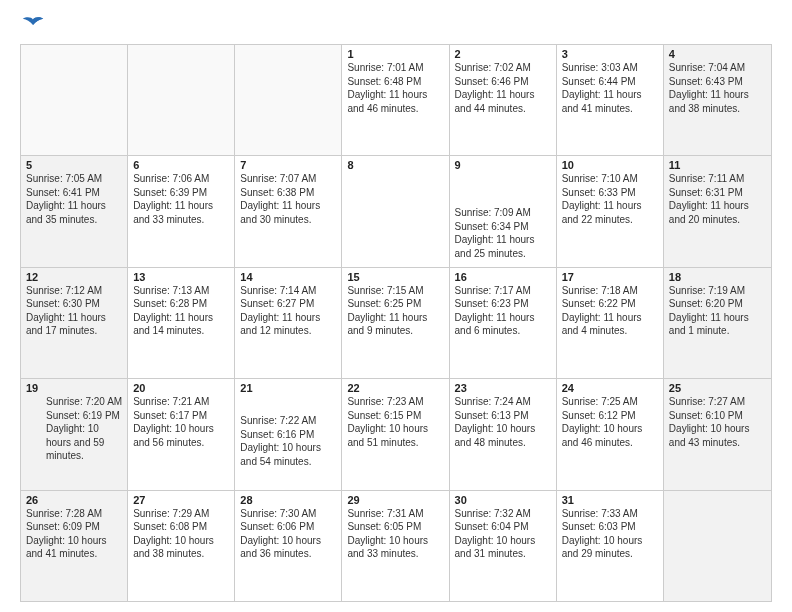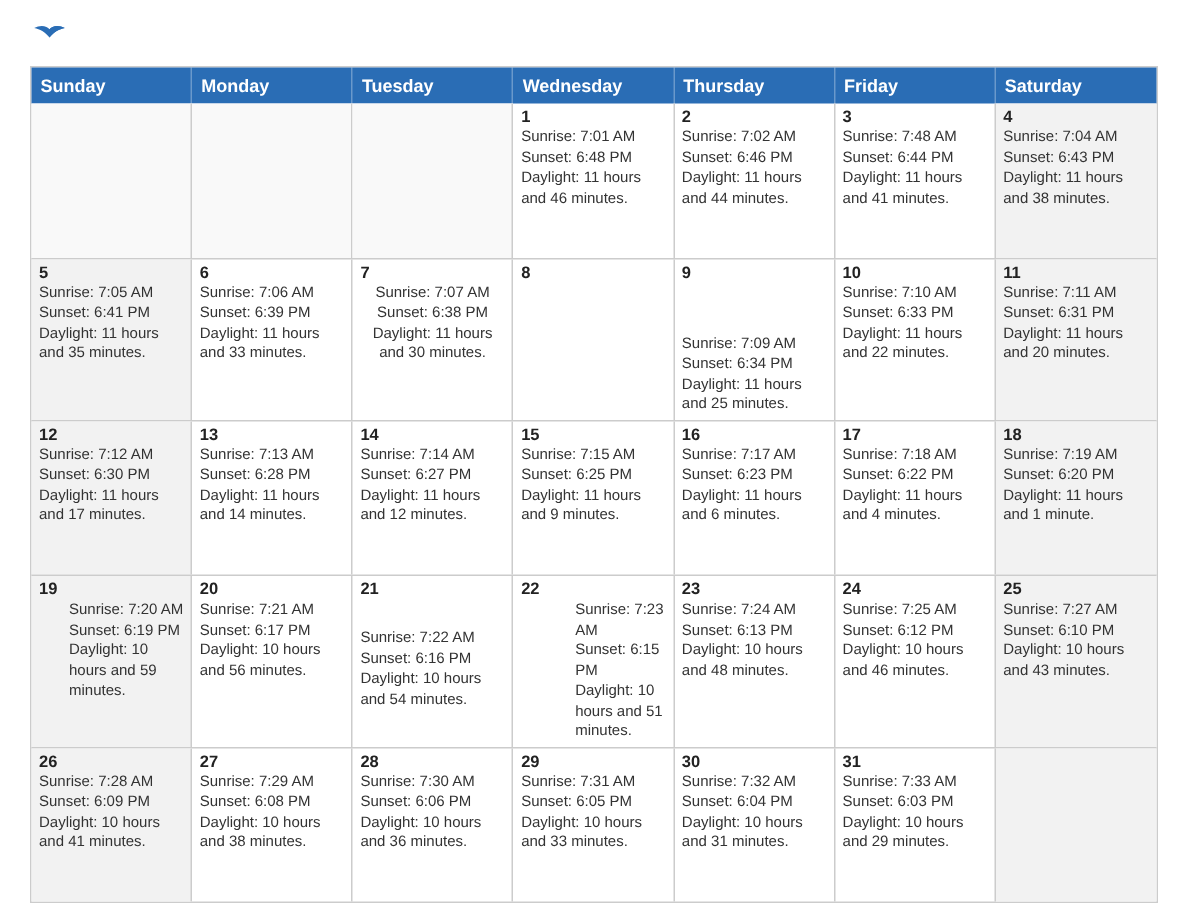--- a/index.html
+++ b/index.html
@@ -130,49 +130,40 @@
         <div class="logo-text-blue"></div>
       </div>
     </div>
     <div class="title-block">
       <div class="month-title"></div>
       <div class="subtitle"></div>
     </div>
   </div>
 
   <div class="calendar">
-    <div class="cal-header-row">
-    <div class="cal-header-cell">Sunday</div>
-        <div class="cal-header-cell">Monday</div>
-        <div class="cal-header-cell">Tuesday</div>
-        <div class="cal-header-cell">Wednesday</div>
-        <div class="cal-header-cell">Thursday</div>
-        <div class="cal-header-cell">Friday</div>
-        <div class="cal-header-cell">Saturday</div>
-      </div>
     <div class="cal-body">
     <div class="cal-row">
           <div class="cal-cell empty"></div>
           <div class="cal-cell empty"></div>
           <div class="cal-cell empty"></div>
           <div class="cal-cell">
             <div class="day-num">1</div>
             <div class="cell-text" style="white-space: pre-line;">Sunrise: 7:01 AM
 Sunset: 6:48 PM
 Daylight: 11 hours and 46 minutes.</div>
           </div>
           <div class="cal-cell">
             <div class="day-num">2</div>
             <div class="cell-text" style="white-space: pre-line;">Sunrise: 7:02 AM
 Sunset: 6:46 PM
 Daylight: 11 hours and 44 minutes.</div>
           </div>
           <div class="cal-cell">
             <div class="day-num">3</div>
-            <div class="cell-text" style="white-space: pre-line;">Sunrise: 7:48 AM
+            <div class="cell-text" style="white-space: pre-line;">Sunrise: 3:03 AM
 Sunset: 6:44 PM
 Daylight: 11 hours and 41 minutes.</div>
           </div>
           <div class="cal-cell shaded">
             <div class="day-num">4</div>
             <div class="cell-text" style="white-space: pre-line;">Sunrise: 7:04 AM
 Sunset: 6:43 PM
 Daylight: 11 hours and 38 minutes.</div>
           </div>
         </div>
@@ -184,21 +175,21 @@
 Daylight: 11 hours and 35 minutes.</div>
           </div>
           <div class="cal-cell">
             <div class="day-num">6</div>
             <div class="cell-text" style="white-space: pre-line;">Sunrise: 7:06 AM
 Sunset: 6:39 PM
 Daylight: 11 hours and 33 minutes.</div>
           </div>
           <div class="cal-cell">
             <div class="day-num">7</div>
-            <div class="cell-text" style="white-space: pre-line; text-align: center;">Sunrise: 7:07 AM
+            <div class="cell-text" style="white-space: pre-line;">Sunrise: 7:07 AM
 Sunset: 6:38 PM
 Daylight: 11 hours and 30 minutes.</div>
           </div>
           <div class="cal-cell">
             <div class="day-num">8</div>
           </div>
           <div class="cal-cell">
             <div class="day-num">9</div>
             <div class="cell-text" style="white-space: pre-line; margin-top: 35px;">Sunrise: 7:09 AM
 Sunset: 6:34 PM
@@ -275,21 +266,21 @@
 Daylight: 10 hours and 56 minutes.</div>
           </div>
           <div class="cal-cell">
             <div class="day-num">21</div>
             <div class="cell-text" style="white-space: pre-line; margin-top: 20px;">Sunrise: 7:22 AM
 Sunset: 6:16 PM
 Daylight: 10 hours and 54 minutes.</div>
           </div>
           <div class="cal-cell">
             <div class="day-num">22</div>
-            <div class="cell-text" style="white-space: pre-line; margin-left: 36px;">Sunrise: 7:23 AM
+            <div class="cell-text" style="white-space: pre-line;">Sunrise: 7:23 AM
 Sunset: 6:15 PM
 Daylight: 10 hours and 51 minutes.</div>
           </div>
           <div class="cal-cell">
             <div class="day-num">23</div>
             <div class="cell-text" style="white-space: pre-line;">Sunrise: 7:24 AM
 Sunset: 6:13 PM
 Daylight: 10 hours and 48 minutes.</div>
           </div>
           <div class="cal-cell">

